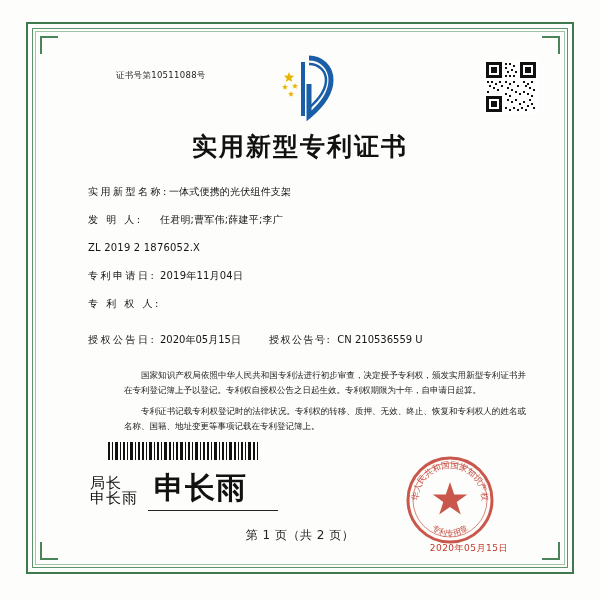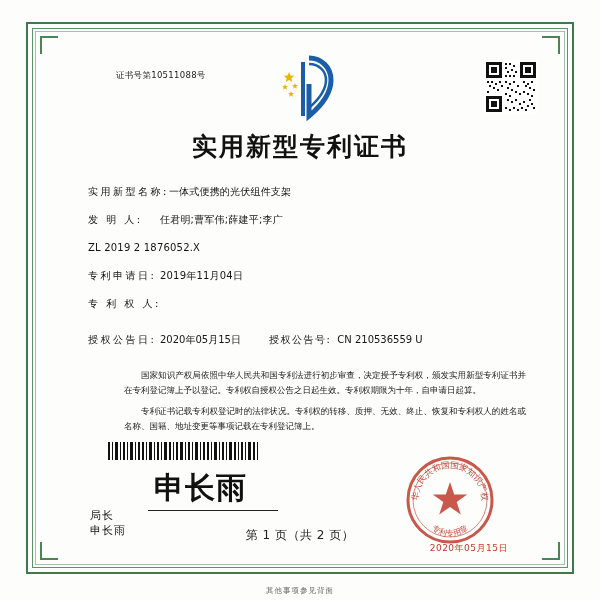--- a/index.html
+++ b/index.html
@@ -174,25 +174,24 @@
     top: 398px;
     width: 150px;
     height: 18px;
   }
 
   
   .sign-label {
     position: absolute;
     left: 46px;
     top: 432px;
-    font-size: 11px;
+    font-size: 15px;
     line-height: 15px;
     color: #111;
     letter-spacing: 1px;
-    margin-top: 32px;
   }
   .signature {
     position: absolute;
     left: 110px;
     top: 424px;
     font-family: "DejaVu Serif", "Liberation Serif", serif;
     font-size: 30px;
     color: #111;
     font-weight: bold;
     letter-spacing: 1px;
@@ -472,14 +471,13 @@
           <textPath href="#sealBottom" startOffset="50%" text-anchor="middle">专利专用章</textPath>
         </text>
       </svg>
     </div>
 
     <div class="seal-date">2020年05月15日</div>
 
     <div class="page-no">第 1 页（共 2 页）</div>
   </div>
 
-  <div class="footer-note">其他事项参见背面</div>
 </div>
 
 </body></html>

